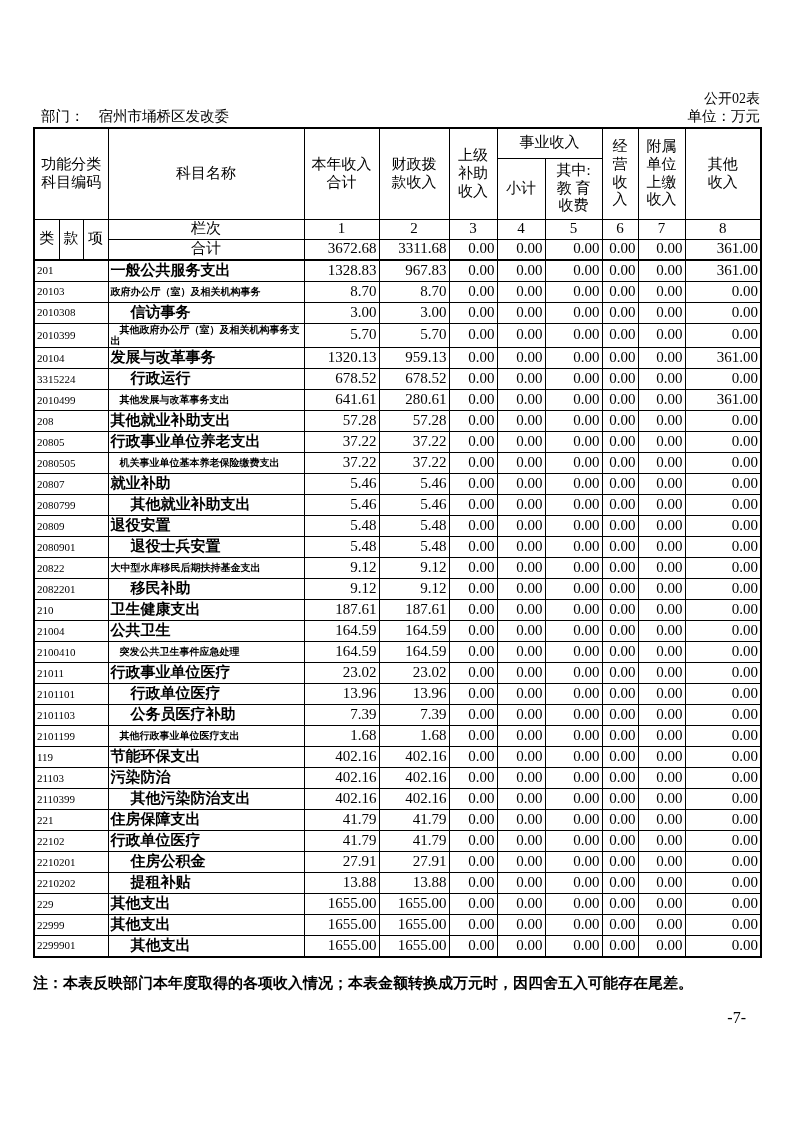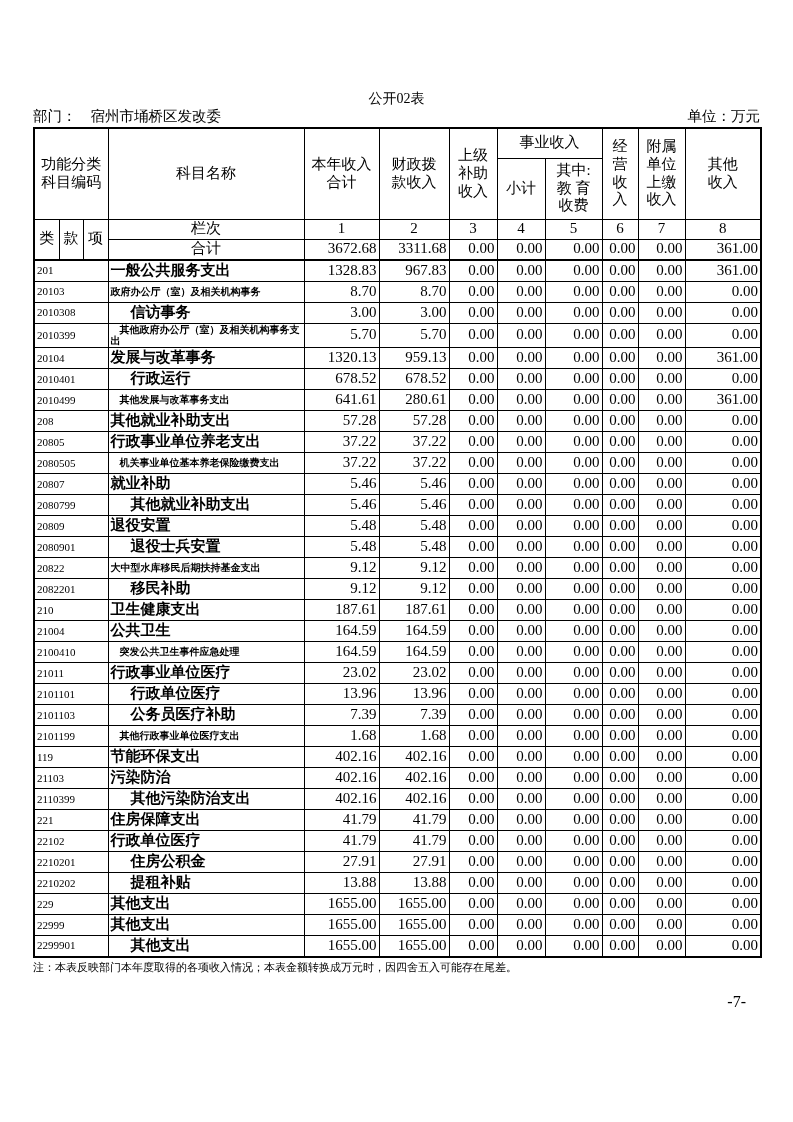--- a/index.html
+++ b/index.html
@@ -3,26 +3,26 @@
 <meta charset="utf-8">
 <style>
   html, body { margin: 0; padding: 0; }
   body {
     width: 793px; height: 1122px;
     background: #ffffff; color: #000000;
     font-family: "Liberation Serif", "DejaVu Serif", serif;
     position: relative; overflow: hidden;
   }
   .content { position: absolute; left: 33px; top: 90px; width: 727px; }
-  .form-code { text-align: center; font-size: 14px; line-height: 17px; }
+  .form-code { text-align: right; font-size: 14px; line-height: 17px; }
   .meta-line {
     display: flex; justify-content: space-between; align-items: flex-end;
     font-size: 14.5px; line-height: 18px; margin-bottom: 2px;
   }
-  .dept-label { margin-right: 14px; }
+  .dept-label { margin-right: 14px; margin-left: 8px; }
   table.budget {
     width: 727px; table-layout: fixed;
     border-collapse: collapse; border: 2px solid #000;
     font-size: 15px;
   }
   table.budget td {
     border: 1px solid #000;
     padding: 0 2px;
     vertical-align: middle;
     line-height: 1.18;
@@ -36,21 +36,21 @@
   tr.data-row { height: 21px; }
   .hb { border-bottom-width: 2px !important; }
   td.ctr { text-align: center; }
   td.code { text-align: left; padding-left: 5px; font-size: 11px; }
   td.name { text-align: left; padding-left: 6px; font-weight: bold; }
   td.name.lv3 { text-indent: 20px; }
   td.name.small { font-size: 10px; }
   td.name.lv3.small { text-indent: 9px; }
   td.val { text-align: right; padding-right: 6px; }
   tr.total-row td.val { font-weight: normal; }
-  .note { font-size: 11px; line-height: 19px; margin-top: 0; }
+  .note { font-size: 15px; line-height: 19px; margin-top: 16px; font-weight: bold; }
   .page-num { text-align: right; padding-right: 14px; font-size: 16px; margin-top: 16px; }
 </style>
 </head>
 <body>
 
 <div class="content">
 
   <div class="form-code">公开02表</div>
 
   <div class="meta-line">
@@ -184,21 +184,21 @@
     <td class="val">1320.13</td>
     <td class="val">959.13</td>
     <td class="val">0.00</td>
     <td class="val">0.00</td>
     <td class="val">0.00</td>
     <td class="val">0.00</td>
     <td class="val">0.00</td>
     <td class="val">361.00</td>
   </tr>
         <tr class="data-row">
-    <td class="code" colspan="3">2010401</td>
+    <td class="code" colspan="3">3315224</td>
     <td class="name lv3">行政运行</td>
     <td class="val">678.52</td>
     <td class="val">678.52</td>
     <td class="val">0.00</td>
     <td class="val">0.00</td>
     <td class="val">0.00</td>
     <td class="val">0.00</td>
     <td class="val">0.00</td>
     <td class="val">0.00</td>
   </tr>

